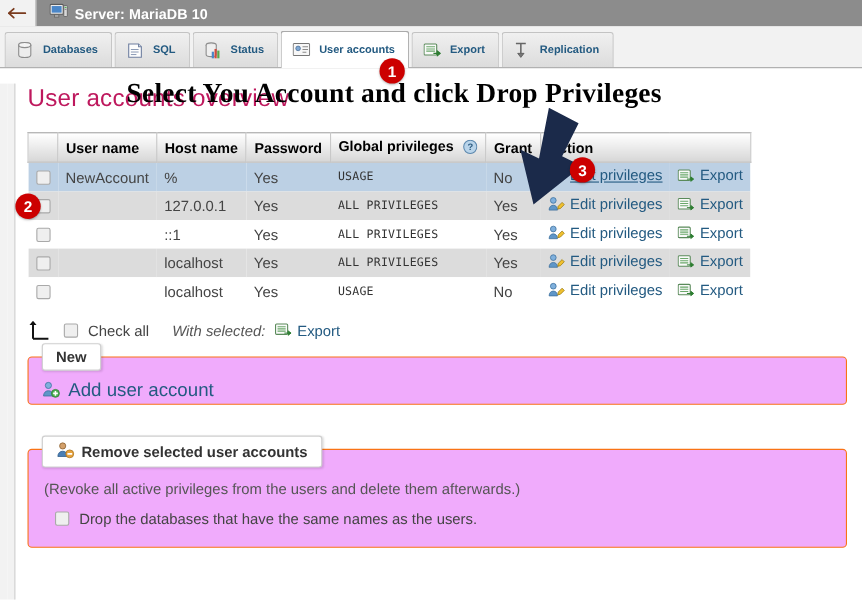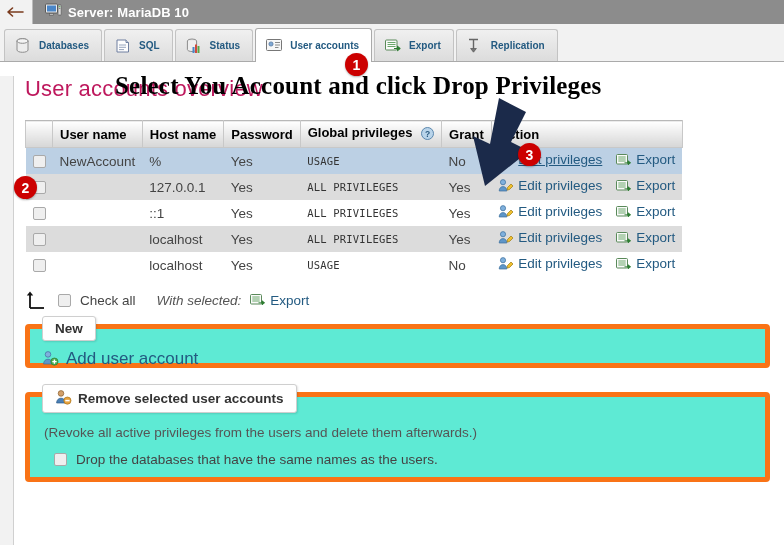--- a/index.html
+++ b/index.html
@@ -160,23 +160,23 @@
     font-size:13.5px;
     color:#444;
   }
   #selrow .uparrow { width:24px; height:20px; }
   #selrow .withsel { font-style:italic; color:#555; margin-left:12px; }
 
   
   .fset {
     margin:14px 0 0 18px;
     margin-right:14px;
-    border:5px solid #f97316;
+    border:1px solid #f97316;
     border-radius:4px;
-    background:#5eead4;
+    background:#f0abfc;
     position:relative;
     padding:16px 12px 12px 12px;
   }
   .fset legend, .fsetlegend {
     position:absolute;
     top:-13px; left:12px;
     background:#ffffff;
     border:1px solid #cfcfcf;
     border-radius:3px;
     padding:4px 12px;
@@ -551,21 +551,21 @@
             <circle cx="6" cy="4.4" r="2.8" fill="#7fb0dd" stroke="#3c6e9c" stroke-width="0.7"></circle>
             <path d="M1.6 14c0-3 1.9-4.8 4.4-4.8s4.4 1.8 4.4 4.8z" fill="#5f96c8" stroke="#3c6e9c" stroke-width="0.7"></path>
             <circle cx="12.4" cy="11.6" r="3.6" fill="#4caf50" stroke="#2e7d32" stroke-width="0.7"></circle>
             <path d="M12.4 9.5v4.3M10.3 11.6h4.3" stroke="#fff" stroke-width="1.4"></path>
           </svg>
       </span>
       <a>Add user account</a>
     </div>
   </div>
 
-  <div class="fset" style="margin-top:24px;padding-top:22px;height:90px;">
+  <div class="fset" style="margin-top:40px;padding-top:22px;height:90px;">
     <div class="fsetlegend">
       <span>
         <svg width="17" height="16" viewBox="0 0 17 16">
             <circle cx="6" cy="4.4" r="2.8" fill="#d3a06a" stroke="#8a5f2e" stroke-width="0.7"></circle>
             <path d="M1.6 14c0-3 1.9-4.8 4.4-4.8s4.4 1.8 4.4 4.8z" fill="#4a7fb5" stroke="#2f5c8a" stroke-width="0.7"></path>
             <circle cx="12.4" cy="11.6" r="3.6" fill="#e8a33d" stroke="#a9731c" stroke-width="0.7"></circle>
             <path d="M10.3 11.6h4.3" stroke="#fff" stroke-width="1.5"></path>
           </svg>
       </span>
       <span>Remove selected user accounts</span>

